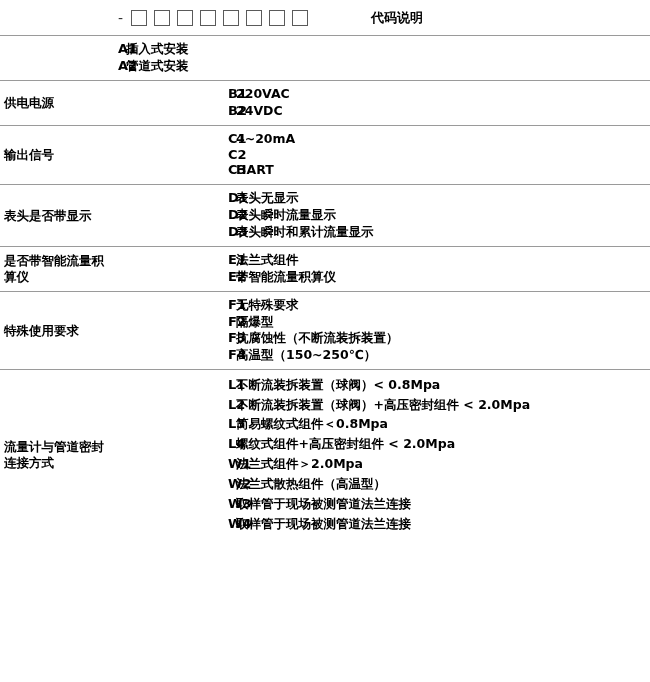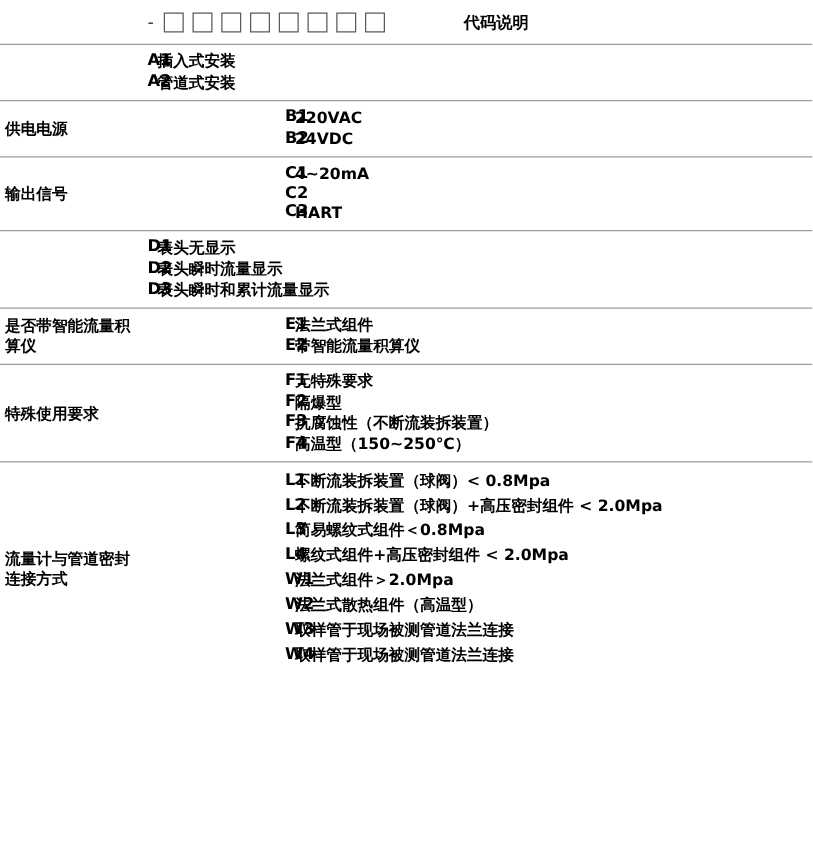--- a/index.html
+++ b/index.html
@@ -184,20 +184,21 @@
           <div class="g-row">
             <div class="g-code">C2</div>
           </div>
           <div class="g-row">
             <div class="g-code">C3</div>
             <div class="g-text">HART</div>
           </div>
         </div>
       </div>
       <div class="group">
+        <div class="g-name">表头是否带显示</div>
         <div class="g-rows loose">
           <div class="g-row">
             <div class="g-code">D1</div>
             <div class="g-text">表头无显示</div>
           </div>
           <div class="g-row">
             <div class="g-code">D2</div>
             <div class="g-text">表头瞬时流量显示</div>
           </div>
           <div class="g-row">

